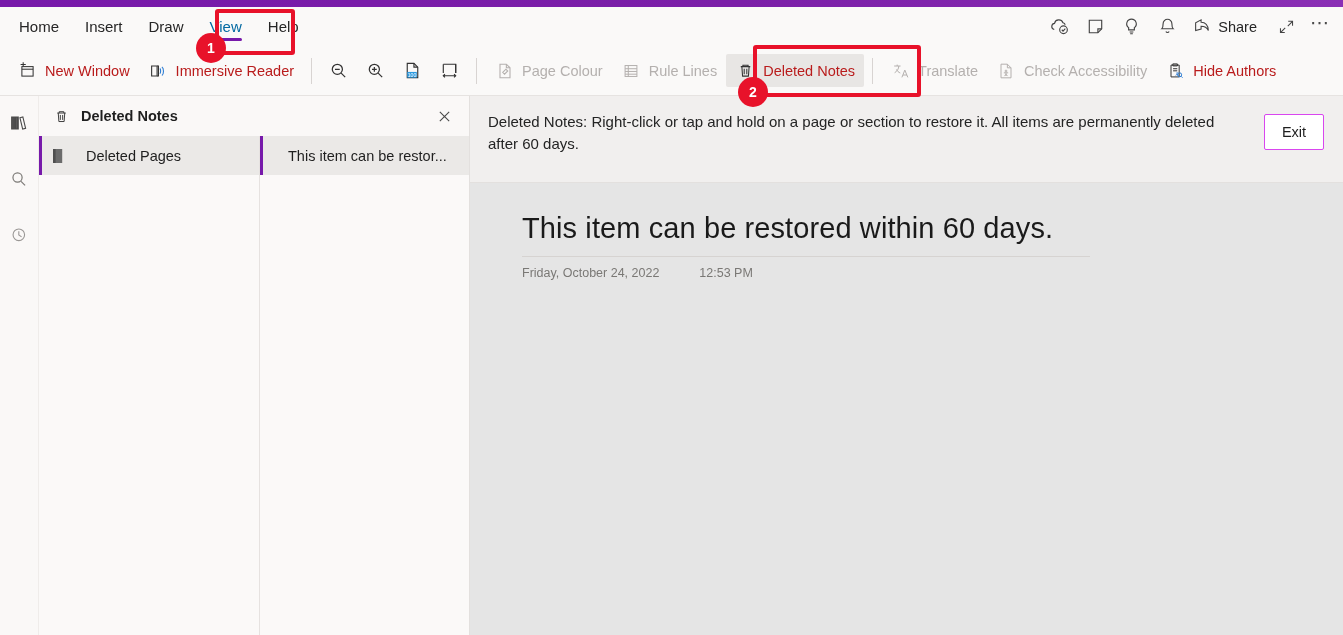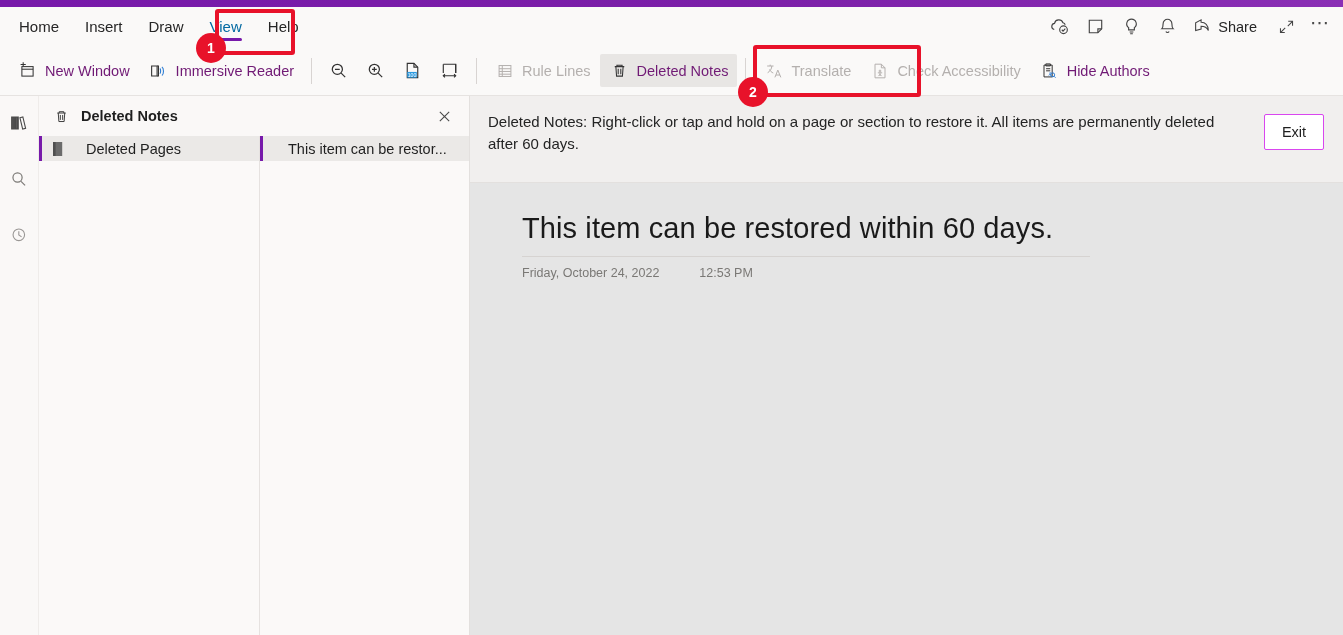--- a/index.html
+++ b/index.html
@@ -116,21 +116,21 @@
   }
   .cmd {
     display: flex;
     align-items: center;
     gap: 7px;
     height: 33px;
     padding: 0 9px;
     border-radius: 2px;
     cursor: pointer;
     font-size: 14.5px;
-    color: #701a75;
+    color: #b91c1c;
     white-space: nowrap;
   }
   .cmd.icon-only { padding: 0 8px; gap: 0; }
   .cmd.disabled {
     color: #b4b0ae;
     cursor: default;
     pointer-events: none;
   }
   .cmd.active-toggle {
     background: #e8e6e4;
@@ -225,21 +225,21 @@
     flex: none;
     background: #fbf9f8;
     border-right: 1px solid #e6e2e0;
   }
   .pane-pages {
     flex: 1;
     background: #fbf9f8;
   }
   .list-item {
     position: relative;
-    height: 25px;
+    height: 39px;
     display: flex;
     align-items: center;
     padding-left: 22px;
     font-size: 14.5px;
     color: #1f1f1f;
     cursor: pointer;
     white-space: nowrap;
     overflow: hidden;
   }
   .list-item.selected {
@@ -476,20 +476,30 @@
         <svg width="21" height="21" viewBox="0 0 22 22" fill="none" stroke="#333" stroke-width="1.2">
           <path d="M4.5 4.5h13v9"></path>
           <path d="M4.5 4.5v9M17.5 4.5v9"></path>
           <path d="M4.5 16.5h13M6.2 14.8l-1.7 1.7 1.7 1.7M15.8 14.8l1.7 1.7-1.7 1.7"></path>
         </svg>
       </span>
     </div>
 
     <div class="sep"></div>
 
+    <div class="cmd disabled">
+      <span class="ico">
+        <svg width="20" height="20" viewBox="0 0 22 22" fill="none" stroke="#b4b0ae" stroke-width="1.2">
+          <path d="M5.5 3.5h7l4 4v11h-11z"></path>
+          <path d="M12.5 3.5v4h4"></path>
+          <path d="M8.5 12.5l3.5-3.5 2 2-3.5 3.5z"></path>
+        </svg>
+      </span>
+      <span>Page Colour</span>
+    </div>
 
     <div class="cmd disabled">
       <span class="ico">
         <svg width="20" height="20" viewBox="0 0 22 22" fill="none" stroke="#b4b0ae" stroke-width="1.1">
           <rect x="4.5" y="5" width="13" height="12"></rect>
           <path d="M4.5 8.5h13M4.5 11.5h13M4.5 14.5h13M8 5v12"></path>
         </svg>
       </span>
       <span>Rule Lines</span>
     </div>

